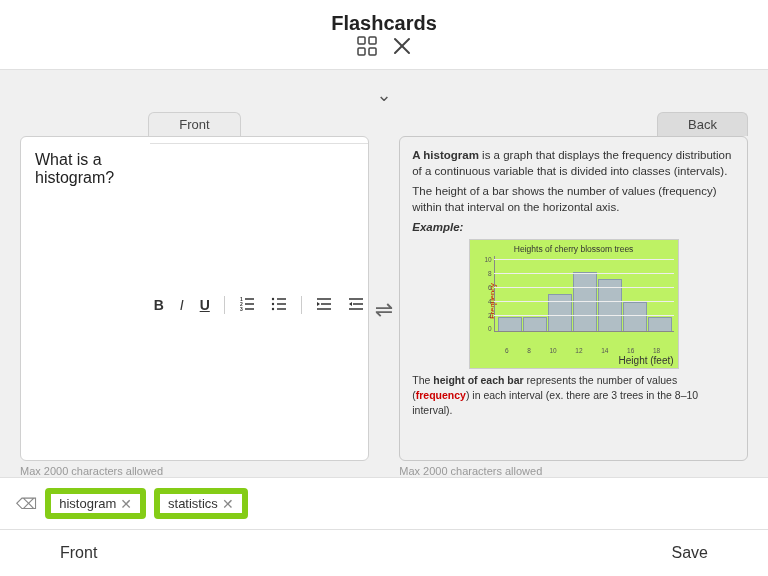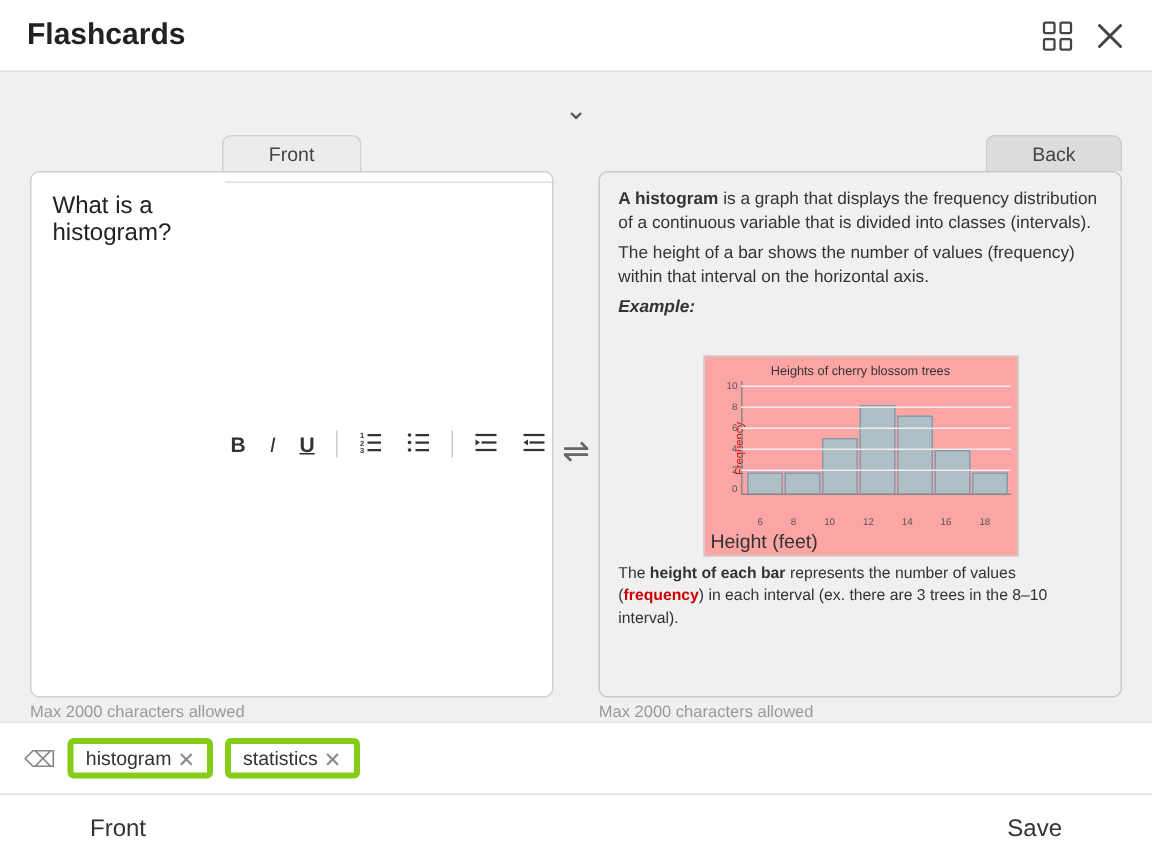--- a/index.html
+++ b/index.html
@@ -8,24 +8,24 @@
       background: #f0f0f0;
       width: 768px;
       height: 576px;
       overflow: hidden;
       display: flex;
       flex-direction: column;
     }
     .titlebar {
       display: flex;
       align-items: center;
-      justify-content: space-between;
       padding: 12px 18px;
       background: #fff;
       border-bottom: 1px solid #e0e0e0;
+      flex-direction: column;
     }
     .titlebar-title {
       font-size: 20px;
       font-weight: 600;
       color: #222;
     }
     .titlebar-actions {
       display: flex;
       align-items: center;
       gap: 14px;
@@ -127,21 +127,21 @@
     }
     .tag-icon {
       color: #888;
       font-size: 15px;
     }
     .tag {
       display: flex;
       align-items: center;
       gap: 4px;
       background: #fff;
-      border: 4px solid #84cc16;
+      border: 6px solid #84cc16;
       border-radius: 4px;
       padding: 2px 8px;
       font-size: 13px;
       color: #333;
     }
     .tag-remove {
       cursor: pointer;
       color: #888;
       font-size: 14px;
       background: none;
@@ -331,21 +331,21 @@
         <div class="card-label-back">Back</div>
       </div>
       <div class="card-back-box">
         <div class="card-back-inner">
           <div class="card-back-content">
             <p><span class="bold">A histogram</span> is a graph that displays the frequency distribution of a continuous variable that is divided into classes (intervals).</p>
             <p>The height of a bar shows the number of values (frequency) within that interval on the horizontal axis.</p>
             <p class="example-label">Example:</p>
 
             <div style="display:flex; justify-content:center; margin:4px 0;">
-              <div style="width:210px; border:1px solid #ccc; background:#fca5a5; padding:4px 4px 2px 4px;margin-top:20px;">
+              <div style="width:210px; border:1px solid #ccc; background:#bef264; padding:4px 4px 2px 4px;">
                 <div style="font-size:8.5px; text-align:center; color:#333; margin-bottom:2px;">Heights of cherry blossom trees</div>
                 <div style="display:flex; align-items:flex-end; height:90px; position:relative; padding-left:22px; padding-bottom:14px;">
 
                   <div style="position:absolute; left:1px; top:50%; transform:translateY(-50%) rotate(-90deg); font-size:7.5px; color:#cc0000; white-space:nowrap;">Frequency</div>
 
                   <div style="position:absolute; left:20px; top:0; bottom:14px; width:1px; background:#888;"></div>
 
                   <div style="position:absolute; left:20px; right:0; bottom:14px; height:1px; background:#888;"></div>
 
                   <div style="position:absolute; left:20px; right:0; top:0; bottom:14px; display:flex; flex-direction:column; justify-content:space-between; pointer-events:none;">
@@ -389,21 +389,21 @@
 
                 <div style="display:flex; justify-content:space-around; padding:0 4px 0 22px; font-size:6.5px; color:#555; margin-top:1px;">
                   <span>6</span>
                     <span>8</span>
                     <span>10</span>
                     <span>12</span>
                     <span>14</span>
                     <span>16</span>
                     <span>18</span>
                 </div>
-                <div style="font-size:13px; text-align:left; color:#333; margin-top:1px;">Height (feet)</div>
+                <div style="font-size:10px; text-align:right; color:#333; margin-top:1px;">Height (feet)</div>
               </div>
             </div>
             <p class="card-back-footer">The <strong>height of each bar</strong> represents the number of values (<span class="red">frequency</span>) in each interval (ex. there are 3 trees in the 8–10 interval).</p>
           </div>
         </div>
       </div>
       <div class="char-limit">Max 2000 characters allowed</div>
     </div>
 
   </div>

